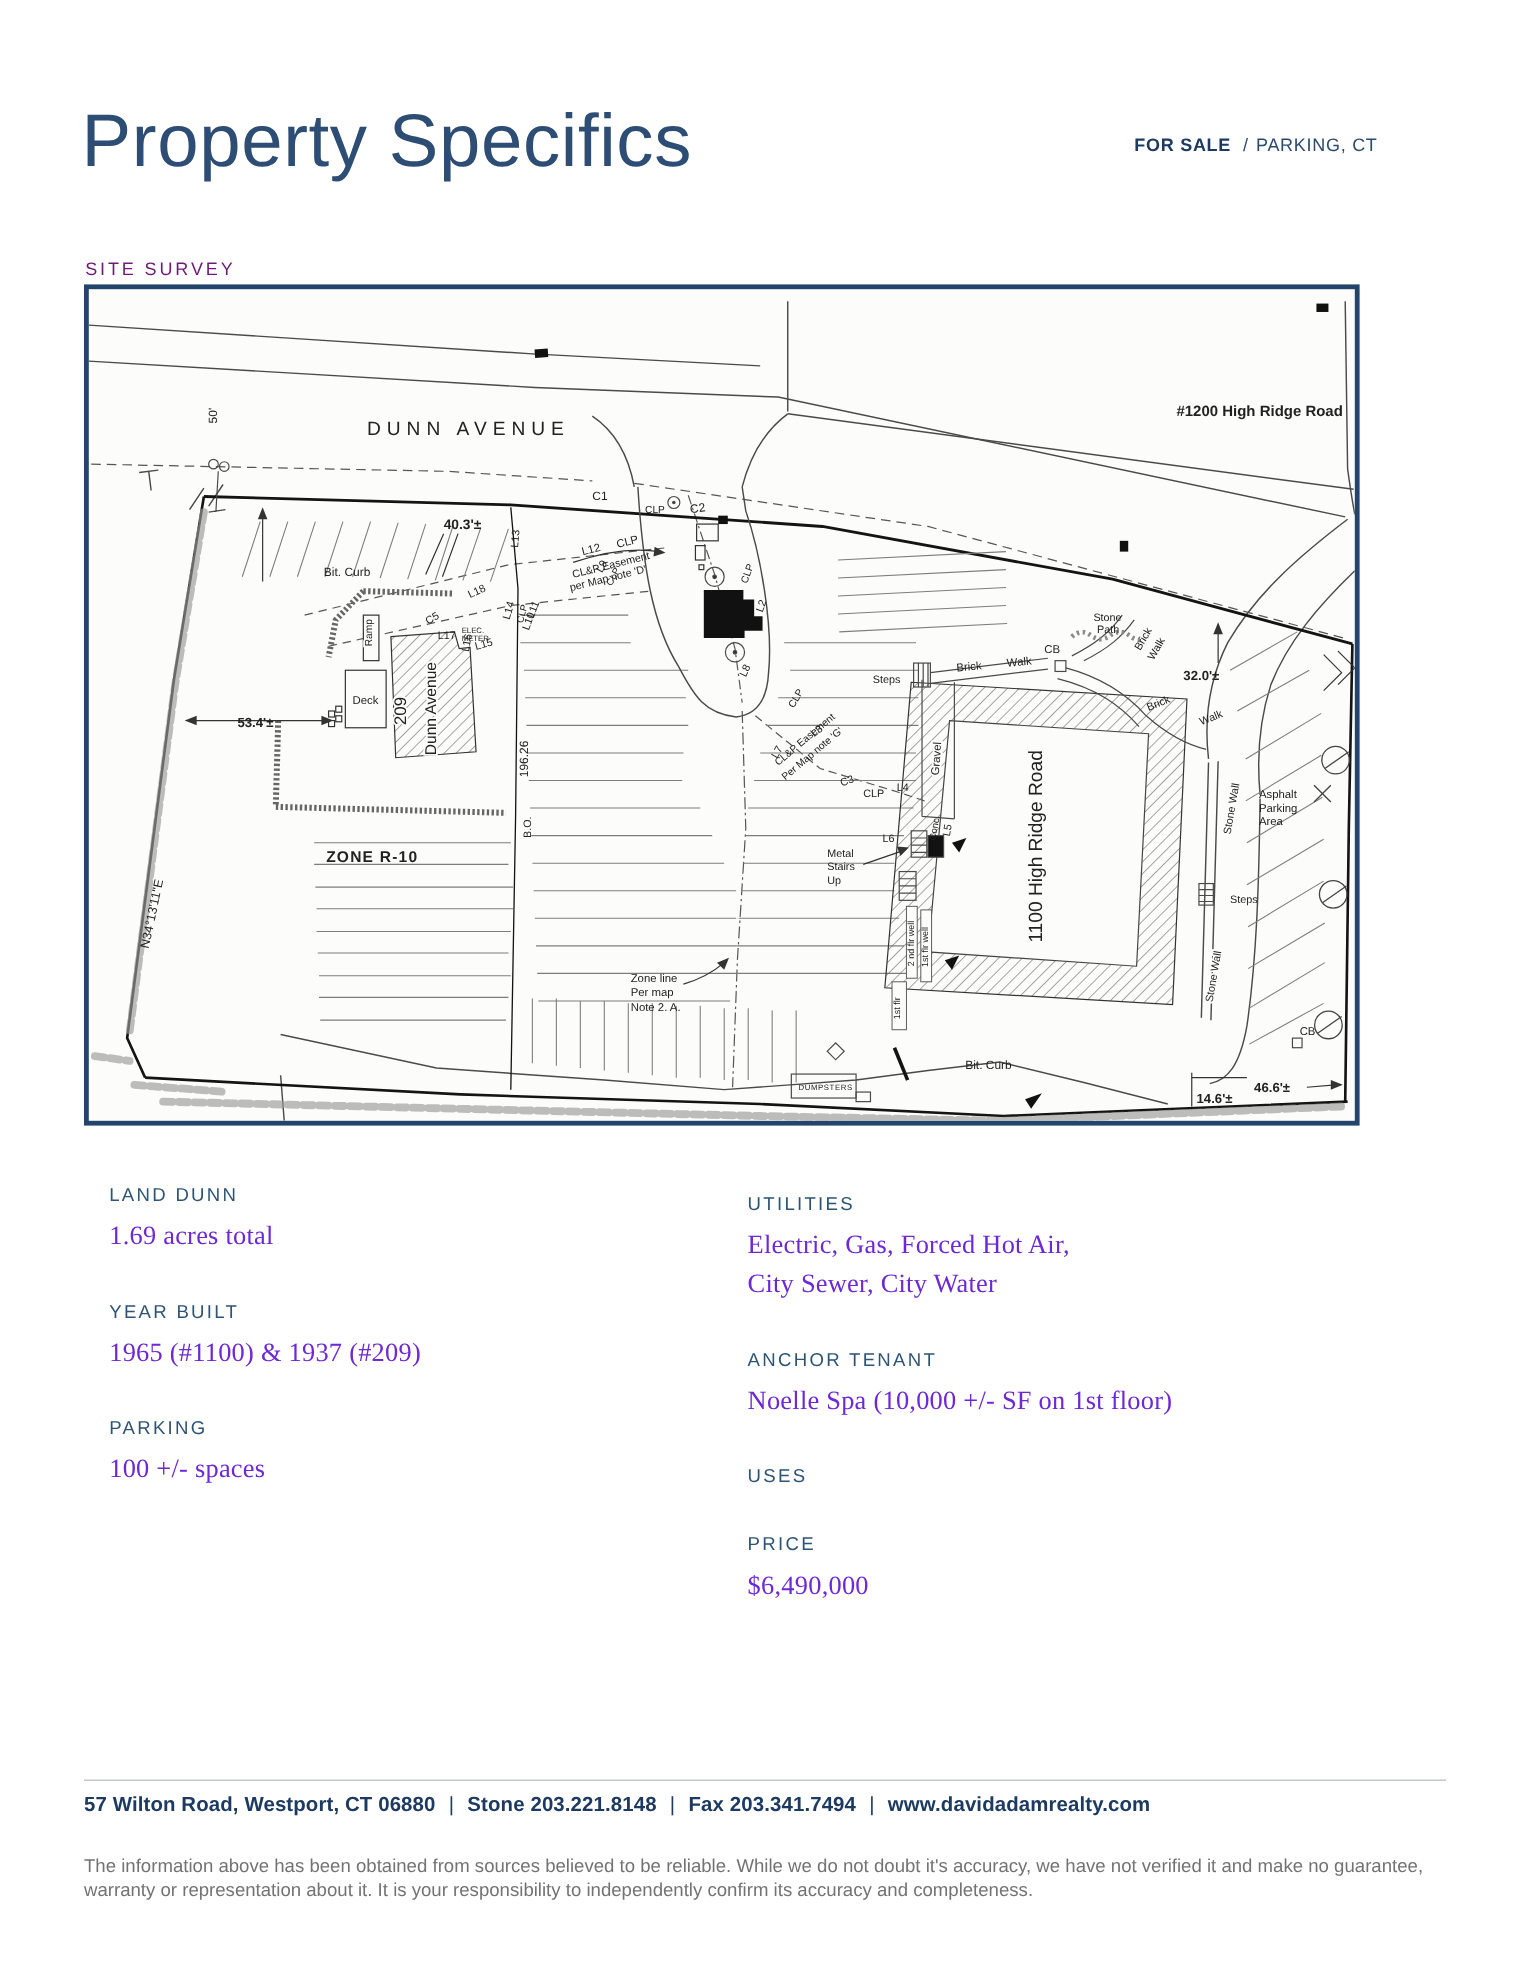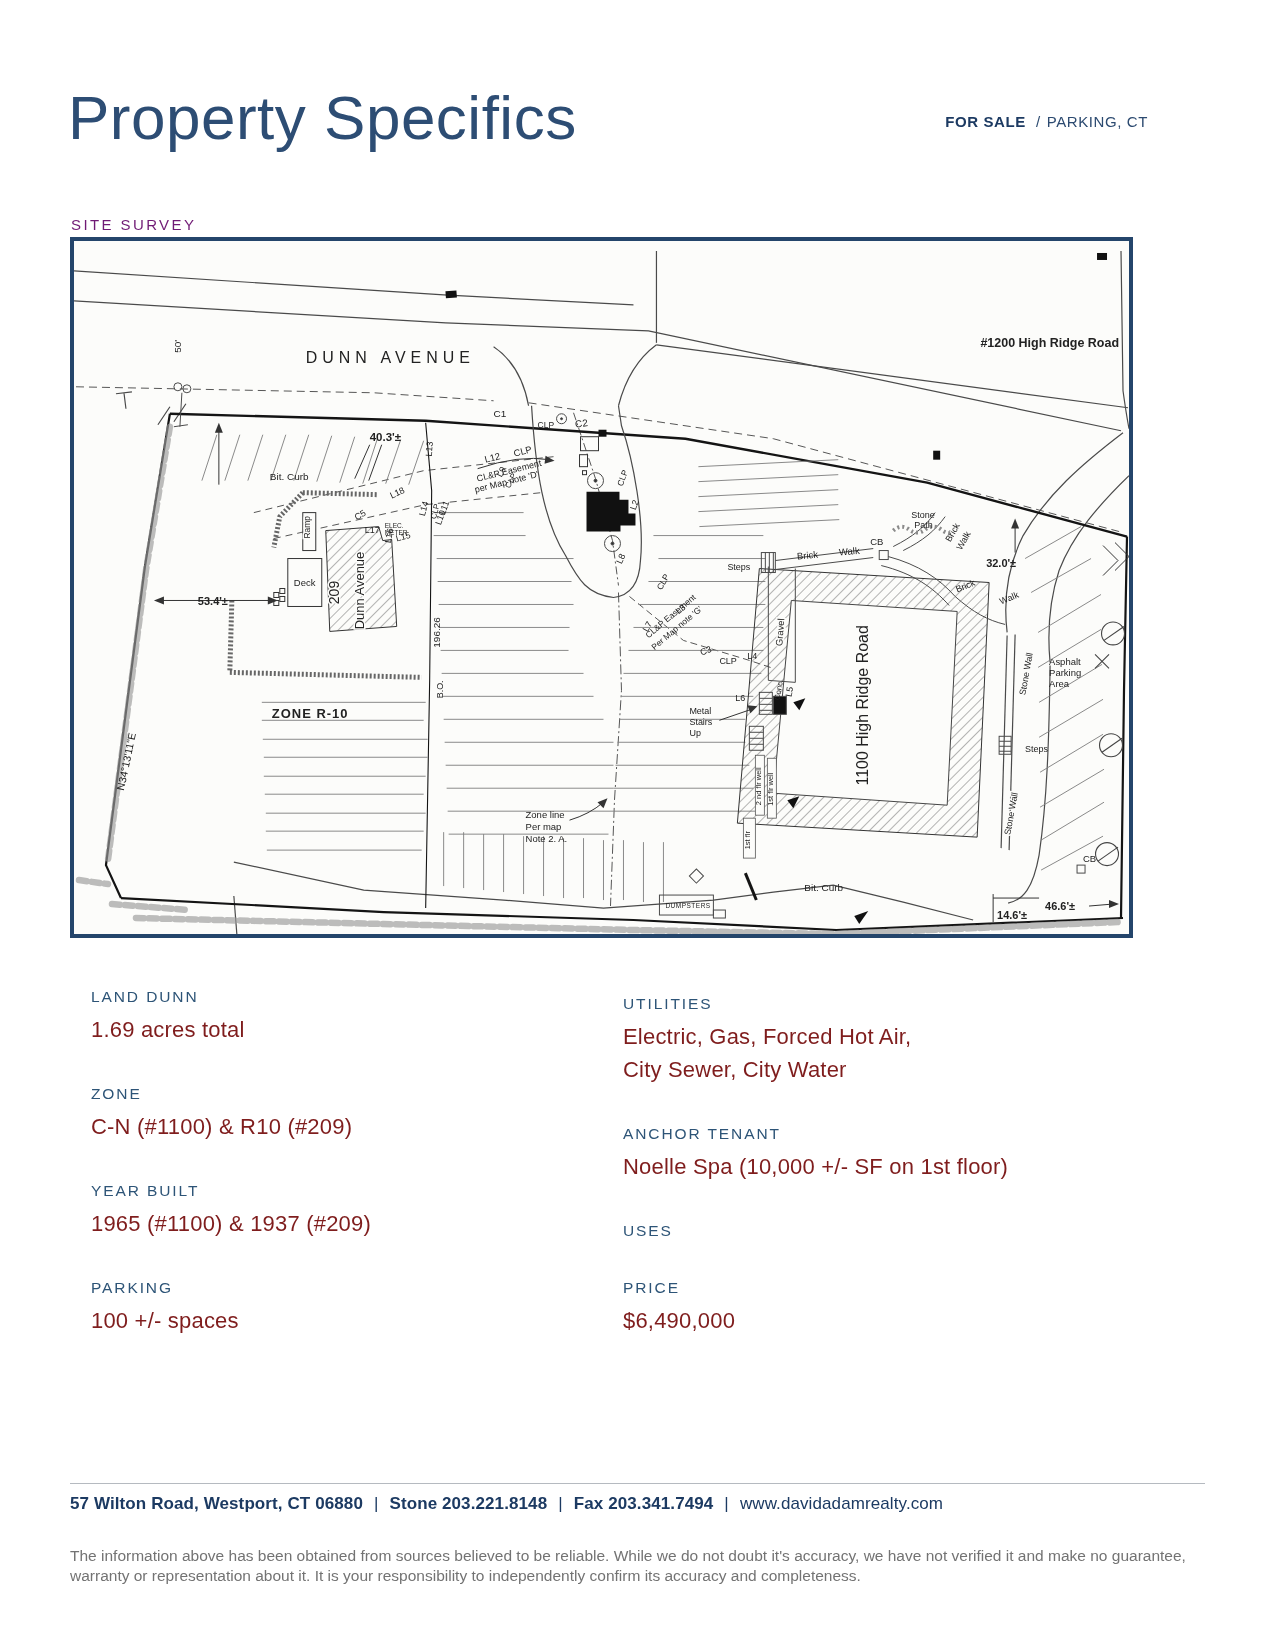--- a/index.html
+++ b/index.html
@@ -14,26 +14,26 @@
   .survey-frame{position:absolute;left:70px;top:237px;width:1063px;height:701px;
                 border:4px solid #24456b;box-sizing:border-box;background:#fcfcfa;}
   .survey-frame svg{display:block;width:100%;height:100%;}
   svg text{font-family:"Liberation Sans",sans-serif;fill:#222;}
   .halo{paint-order:stroke;stroke:#fcfcfa;stroke-width:3px;}
   .col{position:absolute;width:520px;}
   .col-left{left:91px;top:988px;}
   .col-right{left:623px;top:995px;}
   .item{margin-bottom:39px;}
   .item .label{font-size:15.5px;letter-spacing:1.9px;color:#2d5477;margin-bottom:7px;}
-  .item .value{font-size:22px;color:#7f1d1d;letter-spacing:.2px;line-height:33px;}
+  .item .value{font-size:22px;color:#6d28d9;letter-spacing:.2px;line-height:33px;font-family:Liberation Serif, serif;}
   .footer-rule{position:absolute;left:70px;top:1483px;width:1135px;border-top:1px solid #b5bac0;}
   .contact{position:absolute;left:70px;top:1494px;width:1135px;font-size:17px;font-weight:700;
            color:#1c3a62;letter-spacing:.1px;}
   .contact .psep{margin:0 11px;font-weight:400;}
-  .contact a{color:#1c3a62;text-decoration:none;font-weight:400;}
+  .contact a{color:#1c3a62;text-decoration:none;font-weight:700;}
   .disclaimer{position:absolute;left:70px;top:1546px;width:1140px;font-size:15.5px;
               color:#737373;line-height:20px;}
 </style>
 </head>
 <body>
 
 <div class="page">
 
   <div class="title">Property Specifics</div>
 
@@ -297,24 +297,20 @@
       </g>
     </svg>
   </div>
 
   <div class="col col-left">
     <div class="item">
       <div class="label">LAND DUNN</div>
       <div class="value">1.69 acres total</div>
     </div>
     <div class="item">
-      <div class="label">ZONE</div>
-      <div class="value">C-N (#1100) &amp; R10 (#209)</div>
-    </div>
-    <div class="item">
       <div class="label">YEAR BUILT</div>
       <div class="value">1965 (#1100) &amp; 1937 (#209)</div>
     </div>
     <div class="item">
       <div class="label">PARKING</div>
       <div class="value">100 +/- spaces</div>
     </div>
   </div>
 
   <div class="col col-right">

